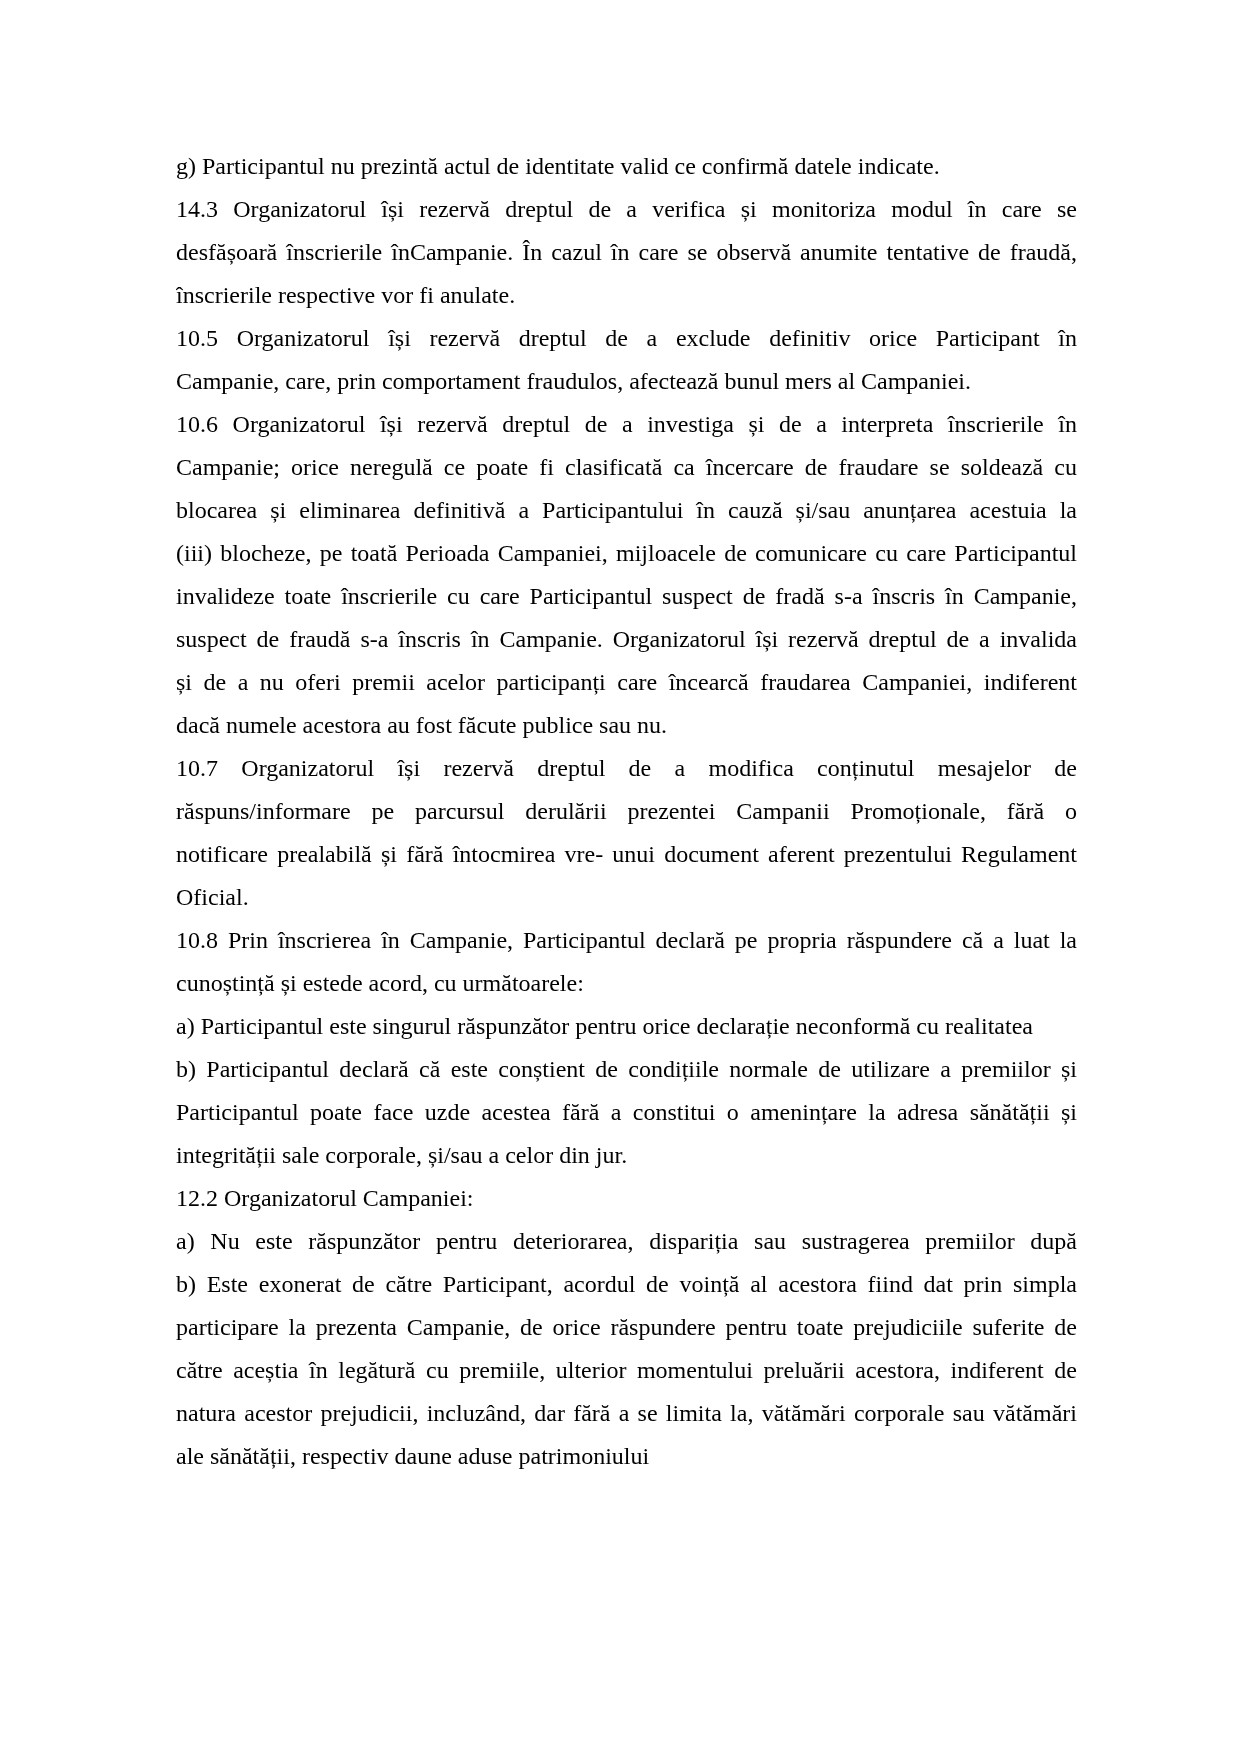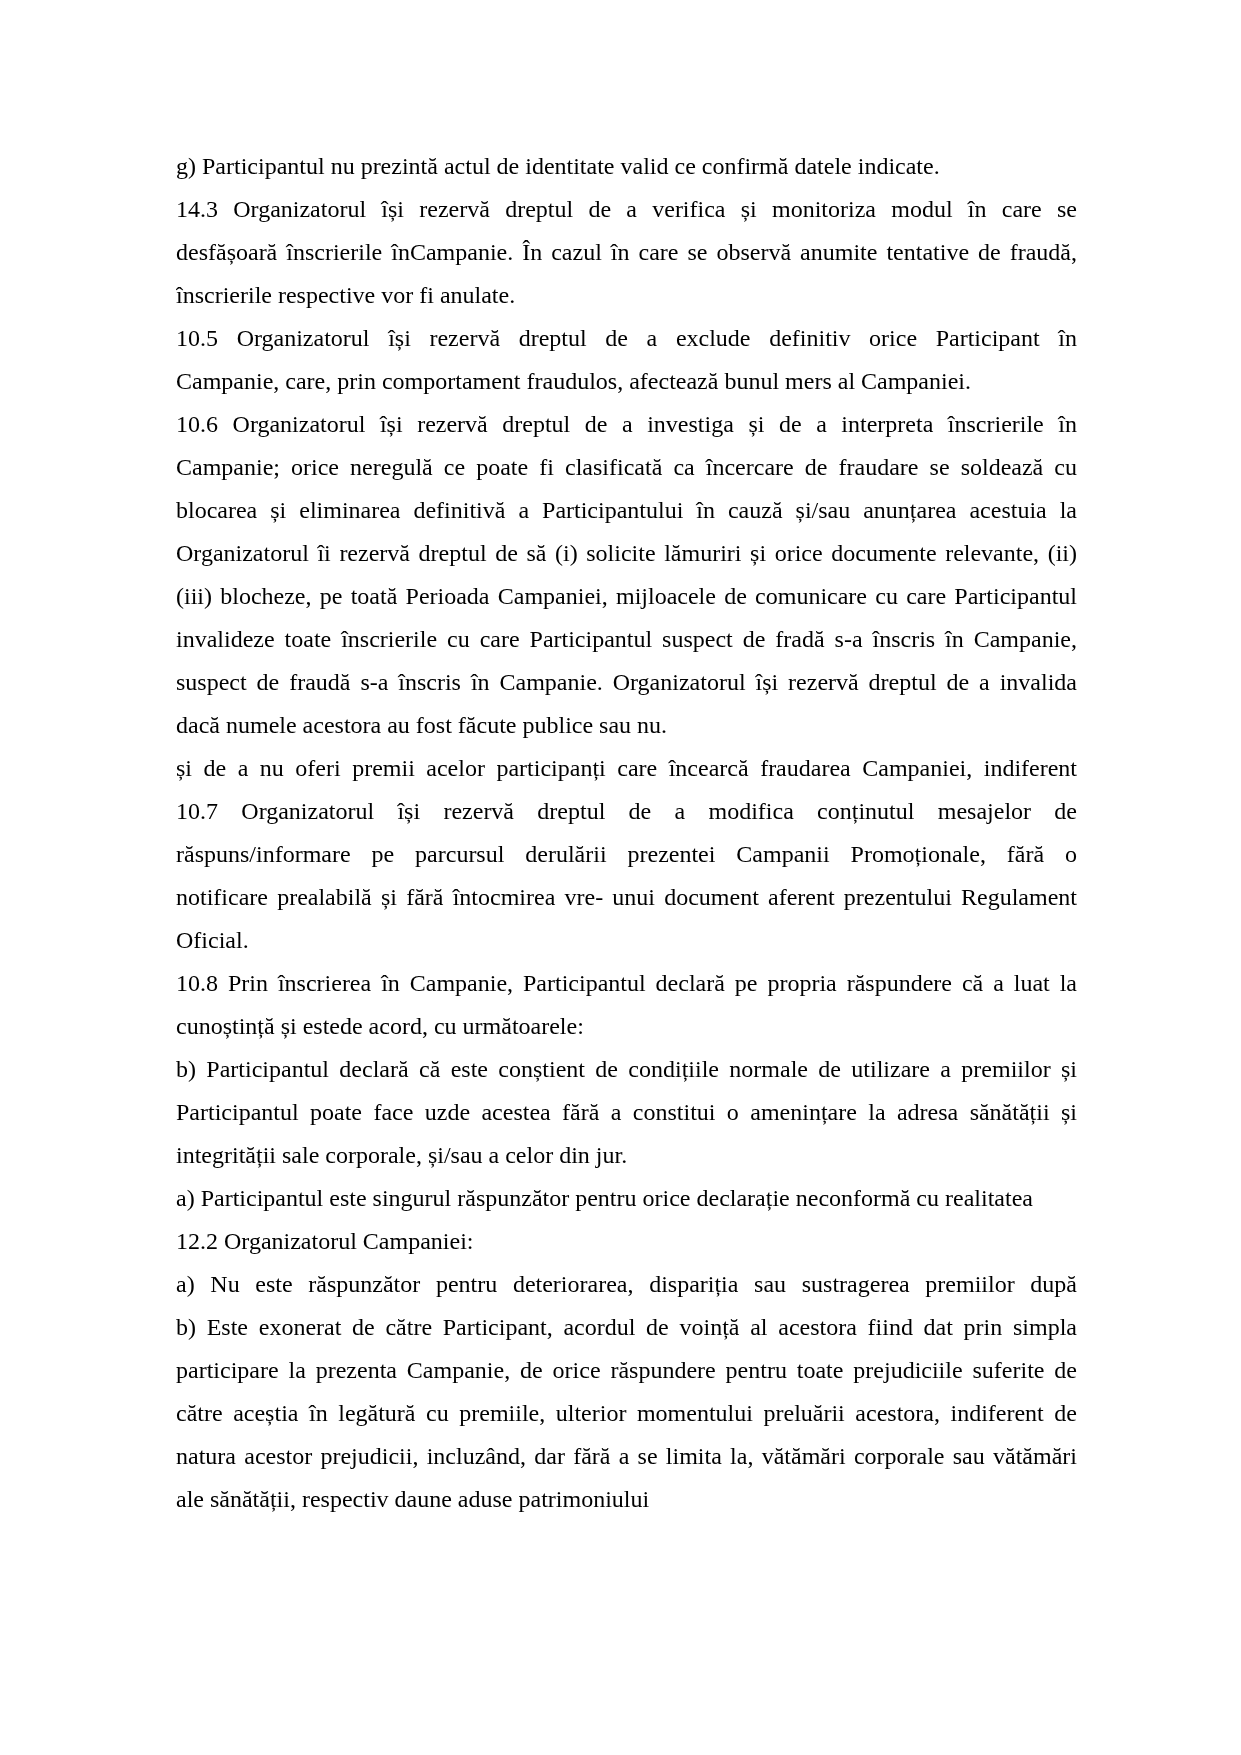--- a/index.html
+++ b/index.html
@@ -50,44 +50,43 @@
         <div class="line line-last">înscrierile respective vor fi anulate.</div>
       </div>
       <div class="paragraph">
         <div class="line">10.5 Organizatorul își rezervă dreptul de a exclude definitiv orice Participant în</div>
         <div class="line line-last">Campanie, care, prin comportament fraudulos, afectează bunul mers al Campaniei.</div>
       </div>
       <div class="paragraph">
         <div class="line">10.6 Organizatorul își rezervă dreptul de a investiga și de a interpreta înscrierile în</div>
         <div class="line">Campanie; orice neregulă ce poate fi clasificată ca încercare de fraudare se soldează cu</div>
         <div class="line">blocarea și eliminarea definitivă a Participantului în cauză și/sau anunțarea acestuia la</div>
-        <div class="line">Organizatorul îi rezervă dreptul de să (i) solicite lămuriri și orice documente relevante, (ii)</div>
         <div class="line">(iii) blocheze, pe toată Perioada Campaniei, mijloacele de comunicare cu care Participantul</div>
         <div class="line">invalideze toate înscrierile cu care Participantul suspect de fradă s-a înscris în Campanie,</div>
         <div class="line">suspect de fraudă s-a înscris în Campanie. Organizatorul își rezervă dreptul de a invalida</div>
+        <div class="line">și de a nu oferi premii acelor participanți care încearcă fraudarea Campaniei, indiferent</div>
         <div class="line line-last">dacă numele acestora au fost făcute publice sau nu.</div>
-        <div class="line">și de a nu oferi premii acelor participanți care încearcă fraudarea Campaniei, indiferent</div>
       </div>
       <div class="paragraph">
         <div class="line">10.7 Organizatorul își rezervă dreptul de a modifica conținutul mesajelor de</div>
         <div class="line">răspuns/informare pe parcursul derulării prezentei Campanii Promoționale, fără o</div>
         <div class="line">notificare prealabilă și fără întocmirea vre- unui document aferent prezentului Regulament</div>
         <div class="line line-last">Oficial.</div>
       </div>
       <div class="paragraph">
         <div class="line">10.8 Prin înscrierea în Campanie, Participantul declară pe propria răspundere că a luat la</div>
         <div class="line line-last">cunoștință și estede acord, cu următoarele:</div>
       </div>
       <div class="paragraph">
+        <div class="line line-last">a) Participantul este singurul răspunzător pentru orice declarație neconformă cu realitatea</div>
+      </div>
+      <div class="paragraph">
         <div class="line">b) Participantul declară că este conștient de condițiile normale de utilizare a premiilor și</div>
         <div class="line">Participantul poate face uzde acestea fără a constitui o amenințare la adresa sănătății și</div>
         <div class="line line-last">integrității sale corporale, și/sau a celor din jur.</div>
-      </div>
-      <div class="paragraph">
-        <div class="line line-last">a) Participantul este singurul răspunzător pentru orice declarație neconformă cu realitatea</div>
       </div>
       <div class="paragraph">
         <div class="line line-last">12.2 Organizatorul Campaniei:</div>
       </div>
       <div class="paragraph">
         <div class="line">a) Nu este răspunzător pentru deteriorarea, dispariția sau sustragerea premiilor după</div>
       </div>
       <div class="paragraph">
         <div class="line">b) Este exonerat de către Participant, acordul de voință al acestora fiind dat prin simpla</div>
         <div class="line">participare la prezenta Campanie, de orice răspundere pentru toate prejudiciile suferite de</div>

